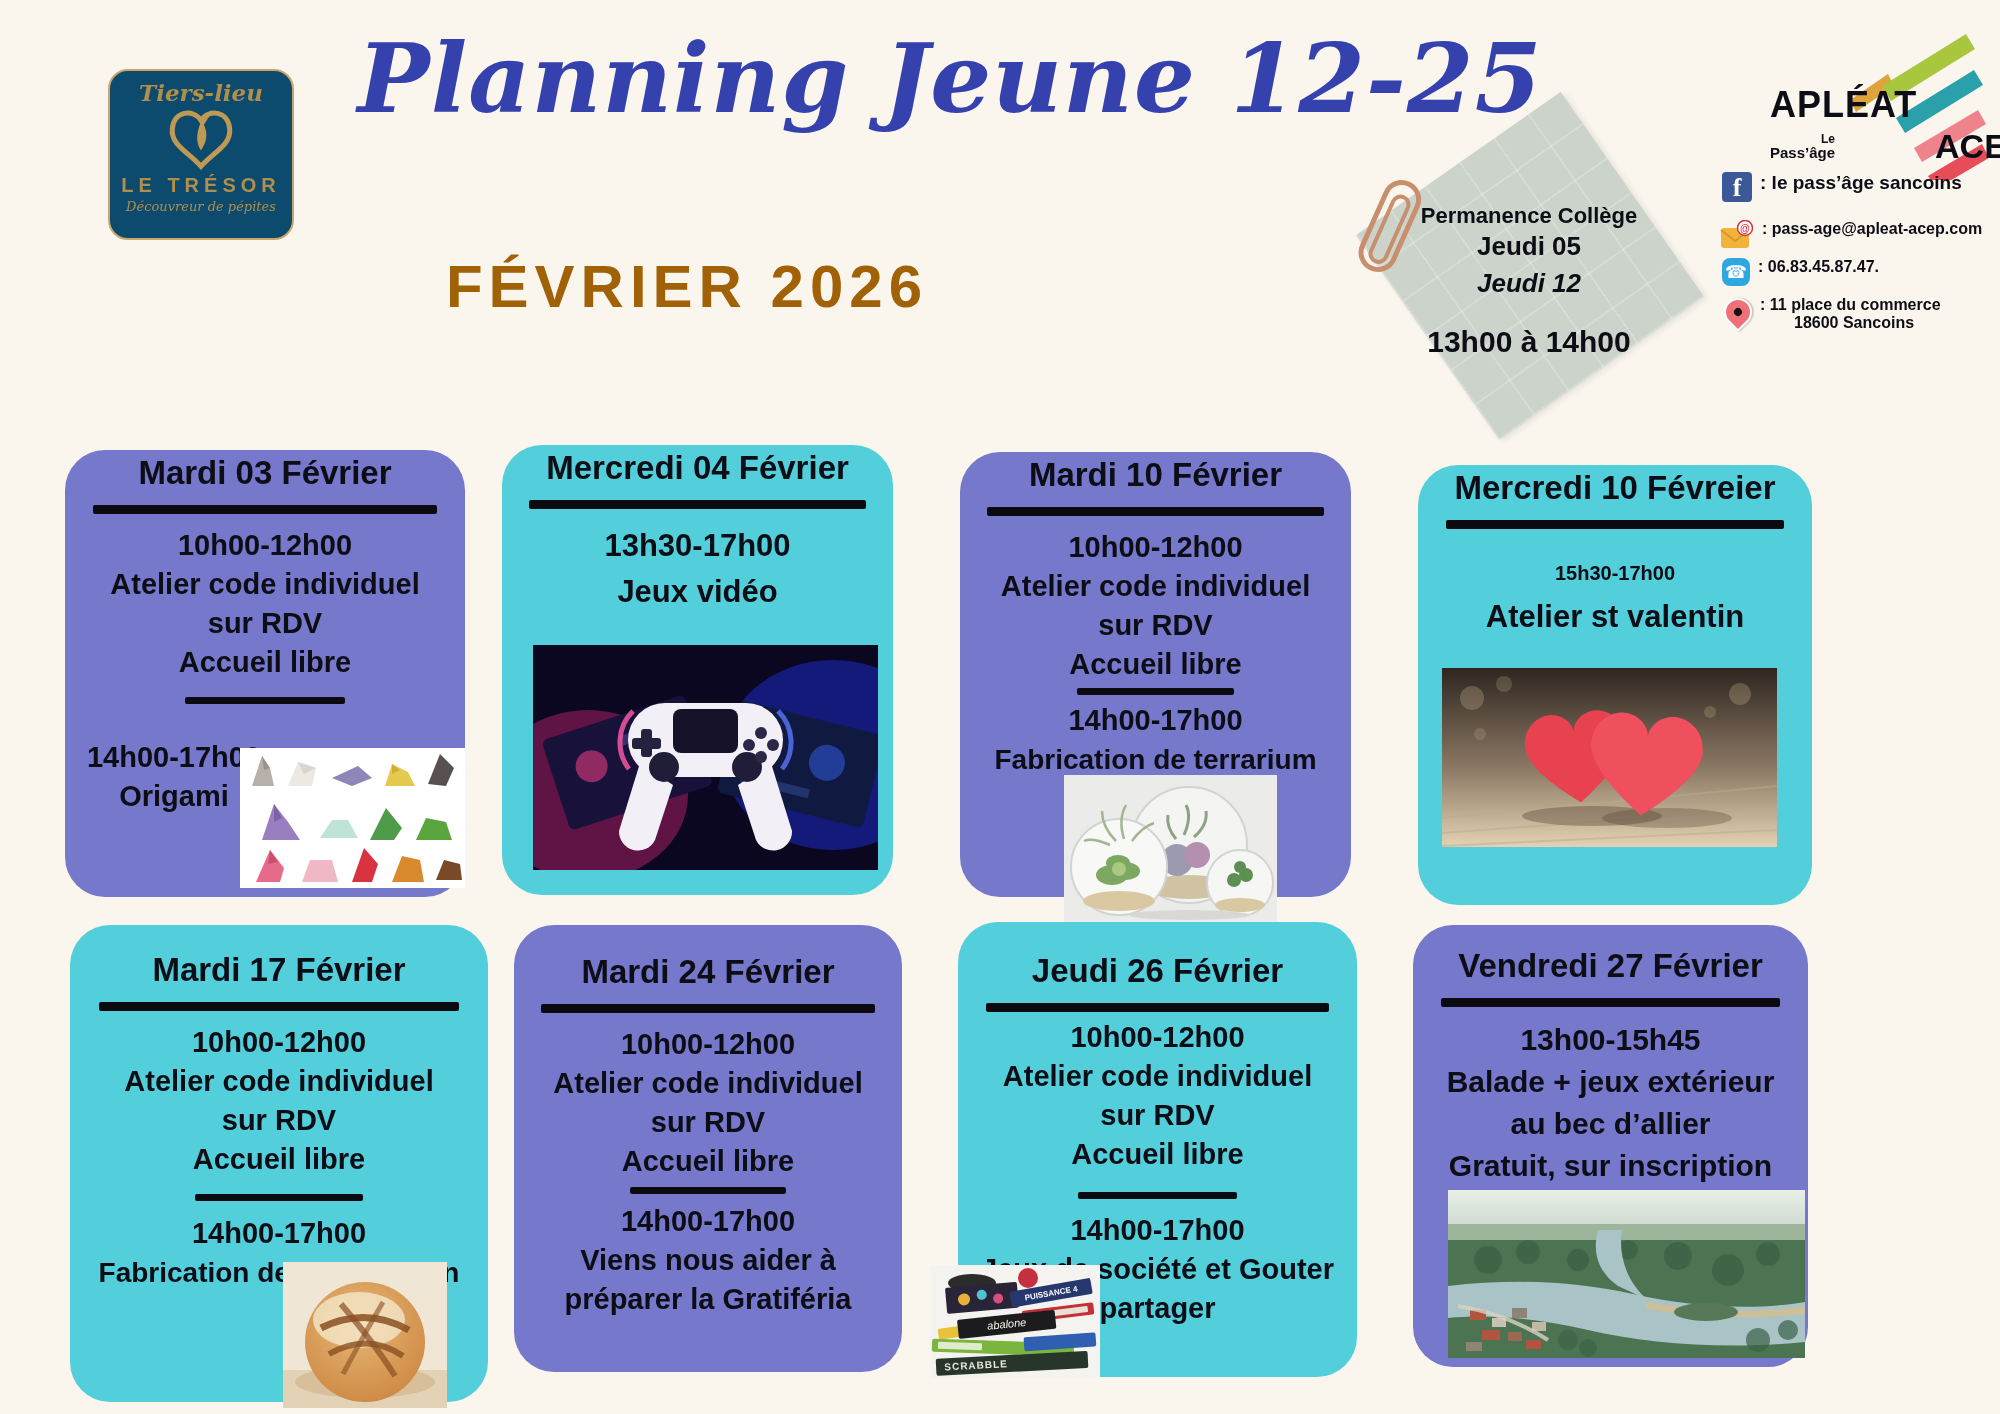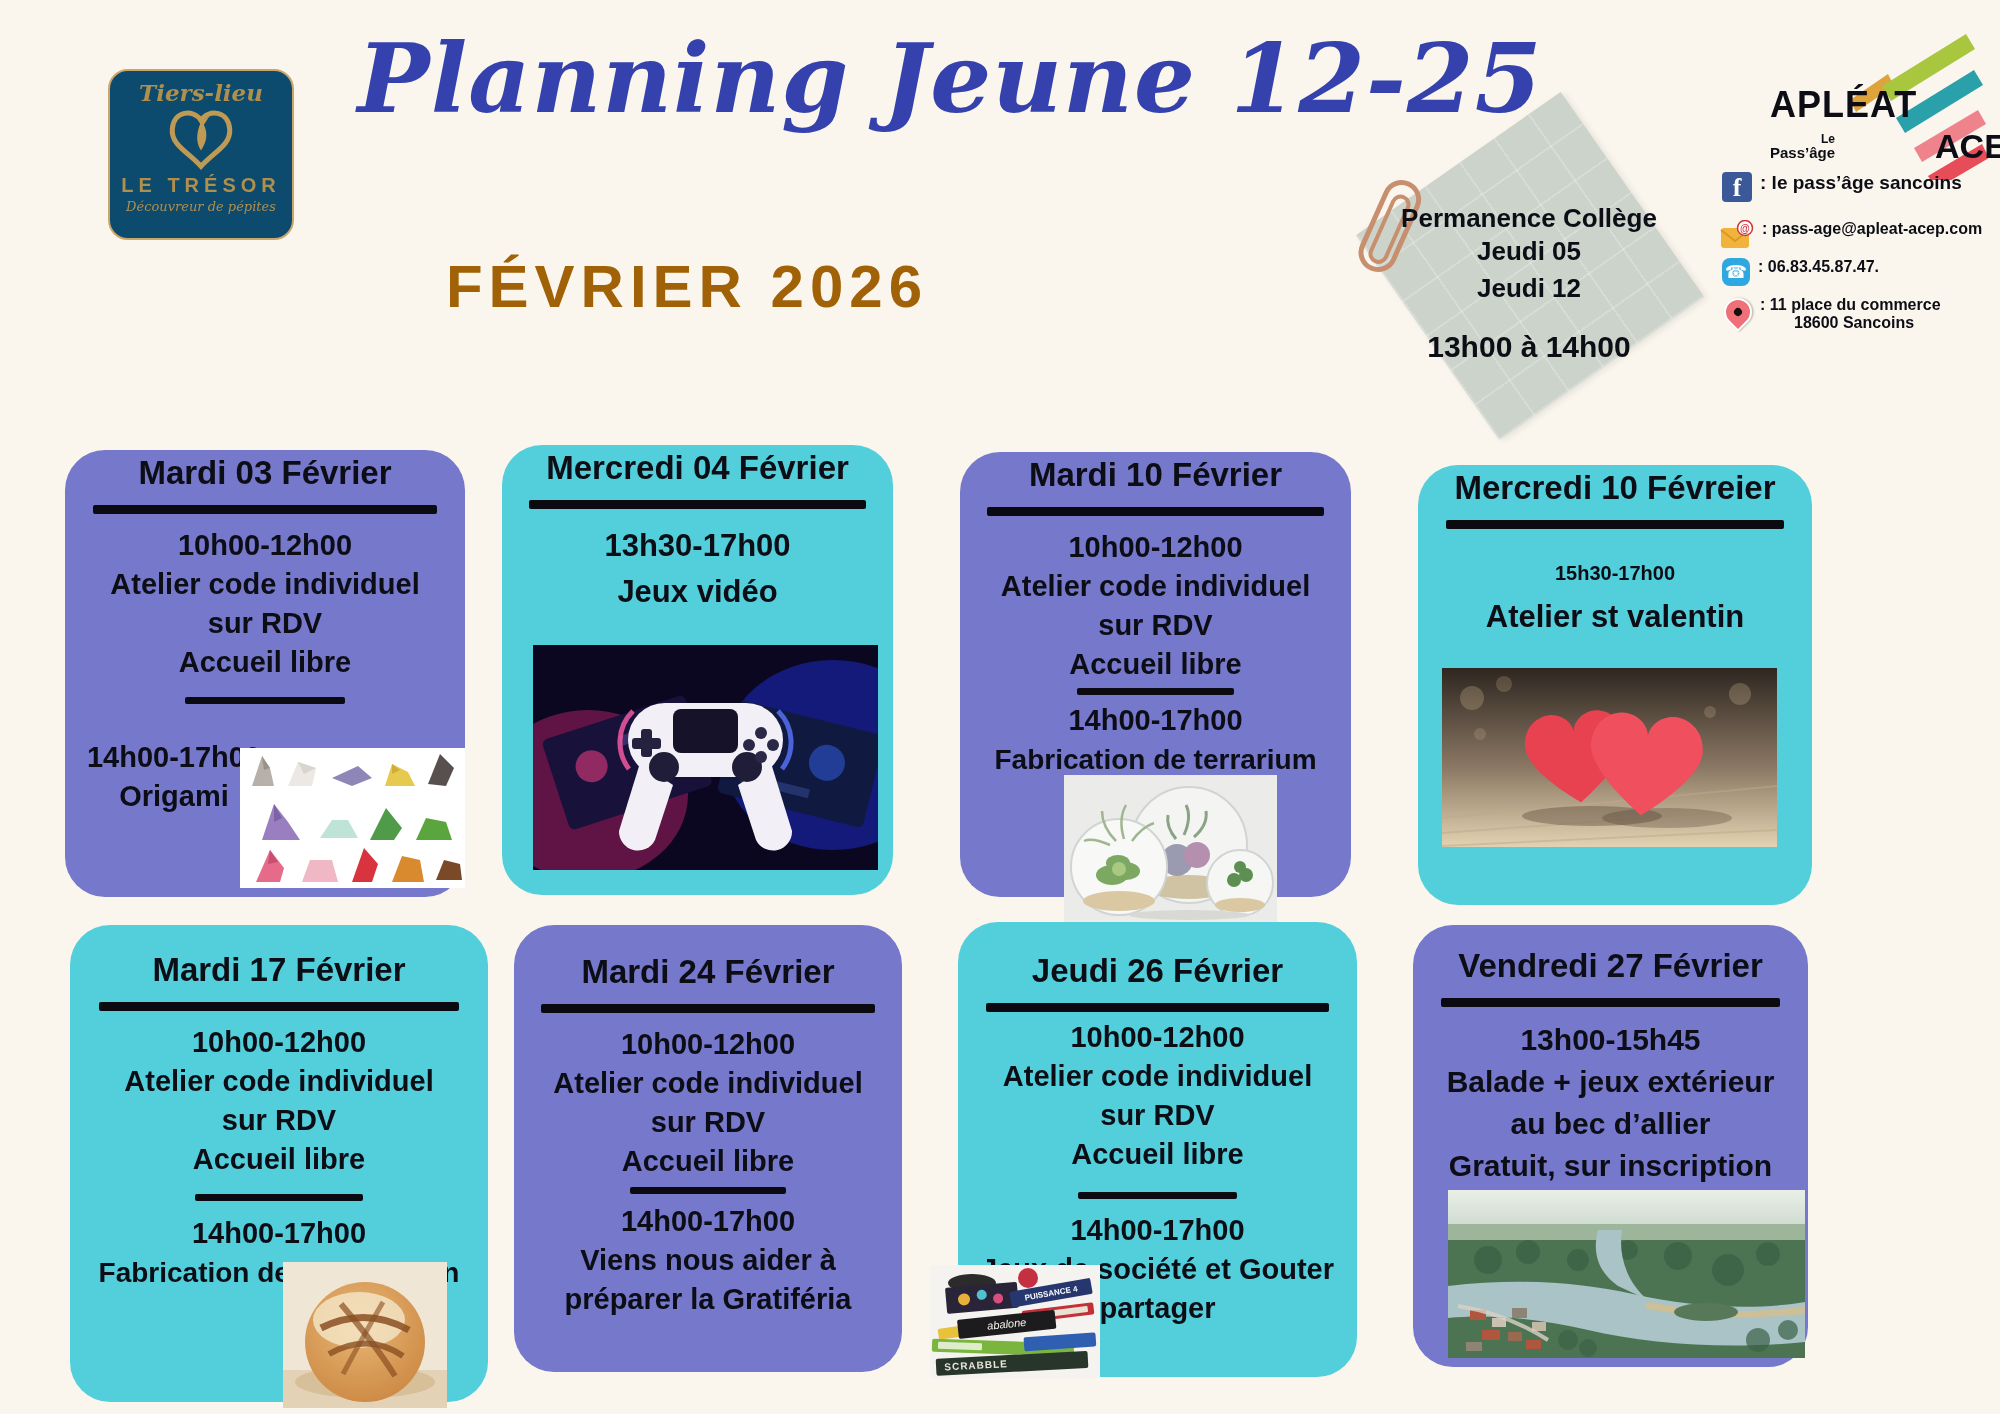--- a/index.html
+++ b/index.html
@@ -16,23 +16,23 @@
   .page-title{left:325px;top:22px;width:1250px;text-align:center;font-family:"DejaVu Serif",serif;
               font-style:italic;font-weight:bold;font-size:96px;letter-spacing:1px;color:#3542AE;}
   .page-subtitle{left:427px;top:252px;width:520px;text-align:center;font-size:60px;font-weight:bold;
                  letter-spacing:6px;color:#a16207;}
   
   .sticky-note{left:1405px;top:141px;width:250px;height:250px;background:#CBD3CA;transform:rotate(-35deg);
                background-image:repeating-linear-gradient(0deg,rgba(255,255,255,.22) 0 2px,transparent 2px 42px),
                                 repeating-linear-gradient(90deg,rgba(255,255,255,.22) 0 2px,transparent 2px 42px);
                box-shadow:2px 3px 6px rgba(0,0,0,0.08);z-index:3;}
   .note-text{left:1398px;top:203px;width:262px;text-align:center;z-index:4;font-weight:bold;}
-  .note-l1{font-size:26px;}
+  .note-l1{font-size:22px;}
   .note-l2{font-size:26px;margin-top:2px;}
-  .note-l3{font-size:26px;margin-top:6px;}
+  .note-l3{font-size:26px;margin-top:6px;font-style:italic;}
   .note-l4{font-size:30px;margin-top:26px;}
   
   .org-name-row{left:1770px;top:84px;width:180px;font-weight:bold;z-index:4;}
   .org-apleat{font-size:36px;letter-spacing:1px;}
   .org-sub{display:flex;align-items:center;margin-top:0px;gap:44px;}
   .org-small{text-align:right;line-height:14px;margin-right:6px;}
   .org-small .le{font-size:12px;font-weight:bold;}
   .org-small .passage{font-size:15px;font-weight:bold;}
   .org-vbar{width:2px;height:40px;background:#1a1a1a;margin-right:6px;}
   .org-acep{font-size:34px;font-weight:bold;}

